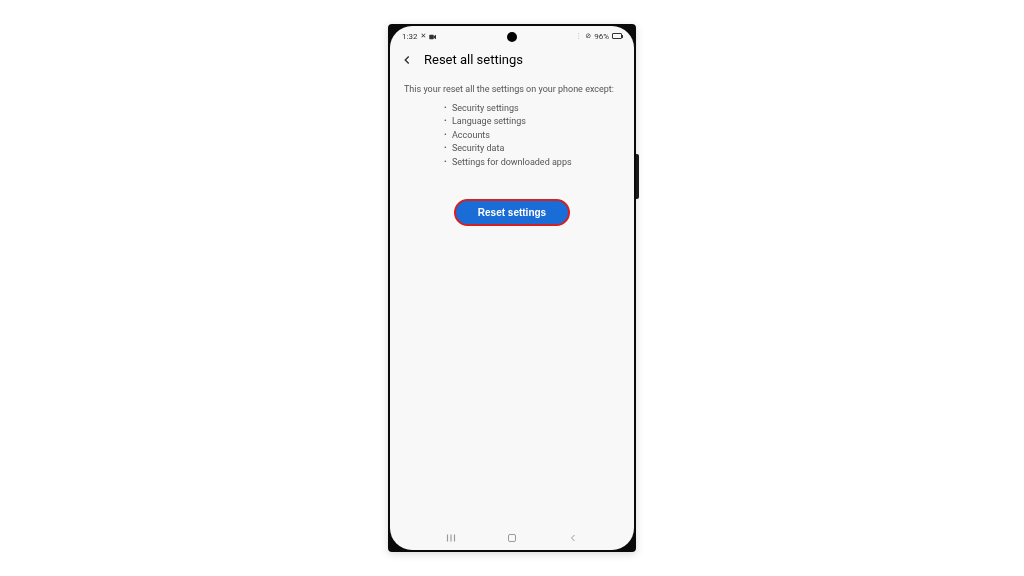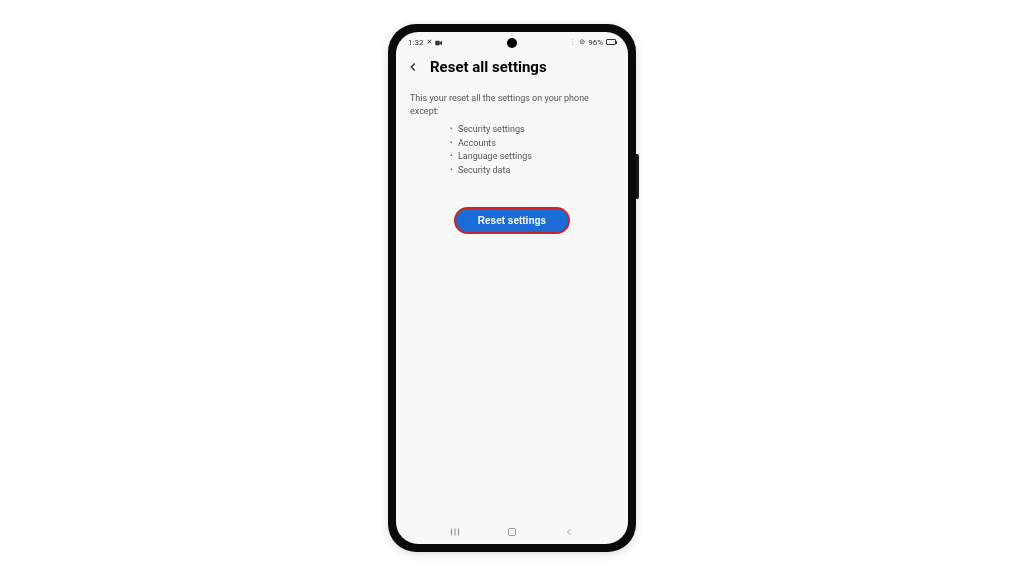--- a/index.html
+++ b/index.html
@@ -15,22 +15,22 @@
       display: flex;
       align-items: center;
       justify-content: center;
       font-family: -apple-system, BlinkMacSystemFont, 'Segoe UI', Roboto, sans-serif;
     }
     
     .phone-frame {
       width: 248px;
       height: 528px;
       background: #0a0a0a;
-      border-radius: 28px;
-      padding: 8px;
+      border-radius: 4px;
+      padding: 2px;
       position: relative;
       box-shadow: 0 2px 8px rgba(0,0,0,0.15);
     }
     
     .phone-side-button {
       position: absolute;
       right: -3px;
       top: 130px;
       width: 3px;
       height: 45px;
@@ -117,22 +117,22 @@
     
     .back-arrow {
       width: 14px;
       height: 14px;
       display: flex;
       align-items: center;
       justify-content: center;
     }
     
     .page-title {
-      font-size: 15px;
-      font-weight: 700;
+      font-size: 13px;
+      font-weight: 400;
       color: #000;
     }
     
     .content {
       padding: 8px 14px;
       flex: 1;
     }
     
     .description {
       font-size: 9px;
@@ -243,23 +243,24 @@
           <path d="M15 18l-6-6 6-6"></path>
         </svg>
       </div>
       <div class="page-title">Reset all settings</div>
     </div>
 
     <div class="content">
       <div class="description">This your reset all the settings on your phone except:</div>
       <ul class="exception-list">
         <li class="exception-item">Security settings</li>
+        <li class="exception-item">Language settings</li>
         <li class="exception-item">Accounts</li>
-        <li class="exception-item">Language settings</li>
         <li class="exception-item">Security data</li>
+        <li class="exception-item">Settings for downloaded apps</li>
       </ul>
       <div class="button-container">
         <button class="reset-button">Reset settings</button>
       </div>
     </div>
 
     <div class="nav-bar">
       <div class="nav-button">
         <svg viewBox="0 0 24 24" width="14" height="14" fill="none" stroke="#999" stroke-width="2">
           <line x1="6" y1="6" x2="6" y2="18"></line>

